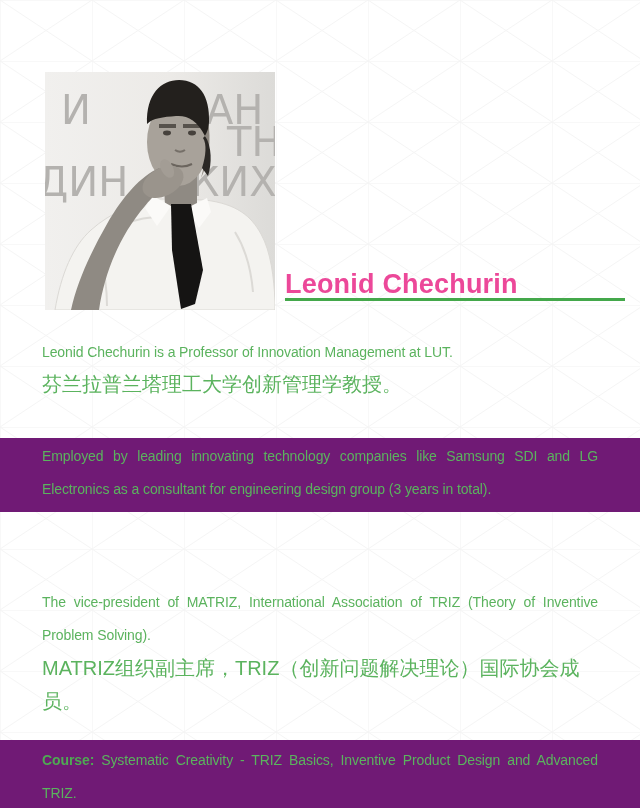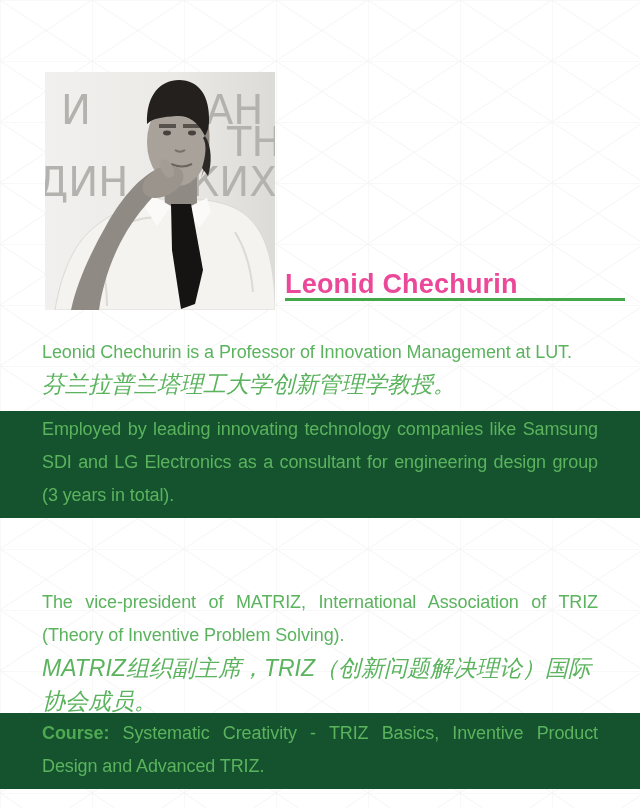--- a/index.html
+++ b/index.html
@@ -23,24 +23,24 @@
   }
   .title-underline{
     position:absolute;left:285px;top:298px;width:340px;height:3px;
     background:#44a84b;z-index:2;
   }
   .sec{
     position:absolute;left:0;right:0;z-index:1;
     padding:2px 42px 0 42px;
     color:#5bb35e;
   }
-  .sec.hl{background:#14532d;}
+  .sec.hl{background:#701a75;margin-top:27px;}
   .sec p{margin:0;}
-  p.en{font-size:18px;line-height:33px;letter-spacing:-0.1px;}
-  p.zh{font-size:23px;line-height:30px;font-style:italic;}
+  p.en{font-size:14px;line-height:33px;letter-spacing:-0.1px;}
+  p.zh{font-size:20px;line-height:30px;}
   .justify{text-align:justify;}
   .bold{font-weight:bold;color:#4fa953;}
   #sec1{top:334px;}
   #sec2{top:411px;padding-bottom:6px;}
   #sec3{top:584px;}
   #sec4{top:713px;padding-top:4px;padding-bottom:6px;}
   #sec3 p.zh{line-height:33px;}
 </style>
 </head>
 <body>

